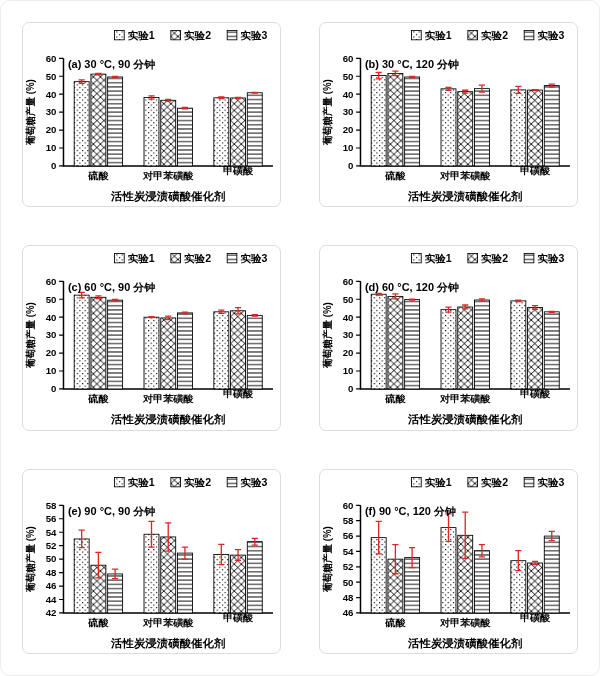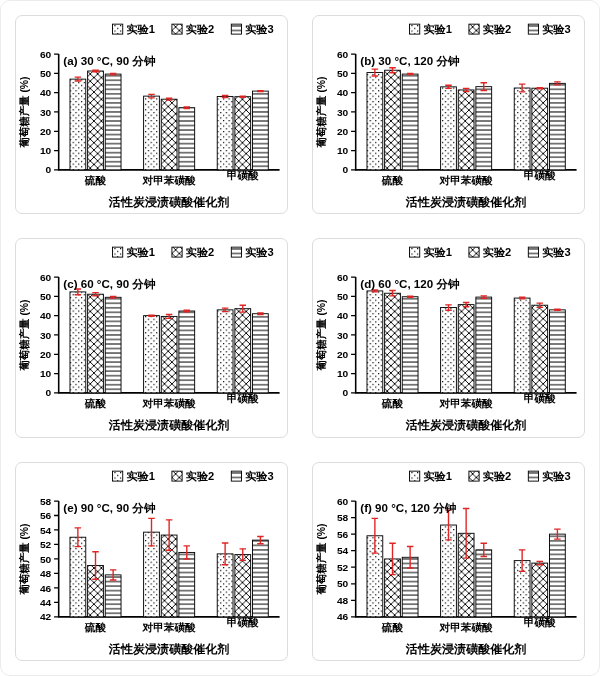--- a/index.html
+++ b/index.html
@@ -8,21 +8,21 @@
     display:grid;
     grid-template-columns:repeat(2,1fr);
     grid-template-rows:repeat(3,1fr);
     gap:6px;
     width:600px;height:676px;
     padding:5px;box-sizing:border-box;
     border:1px solid #ececec;border-radius:10px;
     background:#ffffff;
   }
   figure.panel{
-    margin:9px;background:#ffffff;
+    margin:16px;background:#ffffff;
     border:1px solid #dcdcdc;border-radius:7px;
     overflow:hidden;position:relative;
   }
   figure.panel svg{display:block;width:100%;height:100%;}
   svg text{
     font-family:"Liberation Sans","DejaVu Sans",sans-serif;
     font-weight:700;
     fill:#000000;
   }
 </style>

